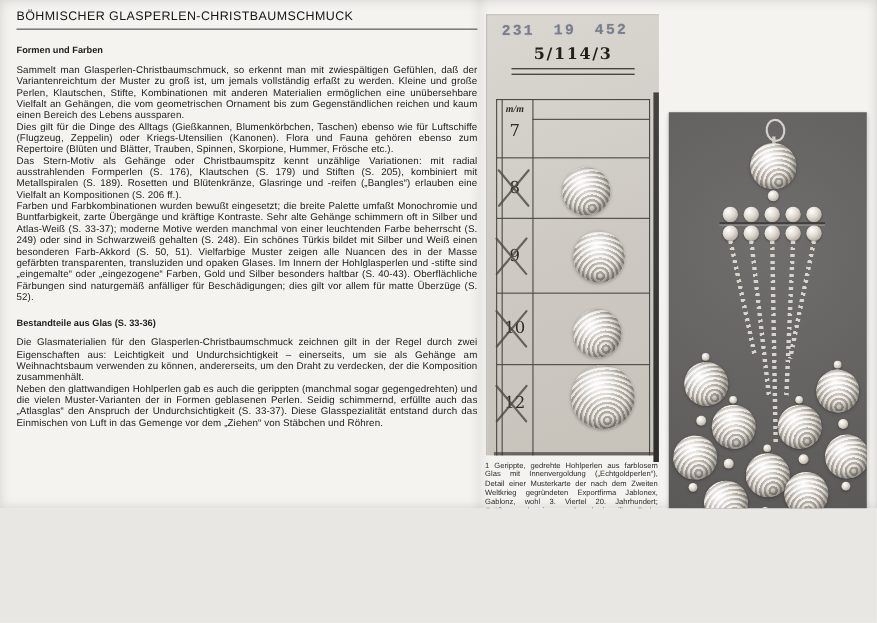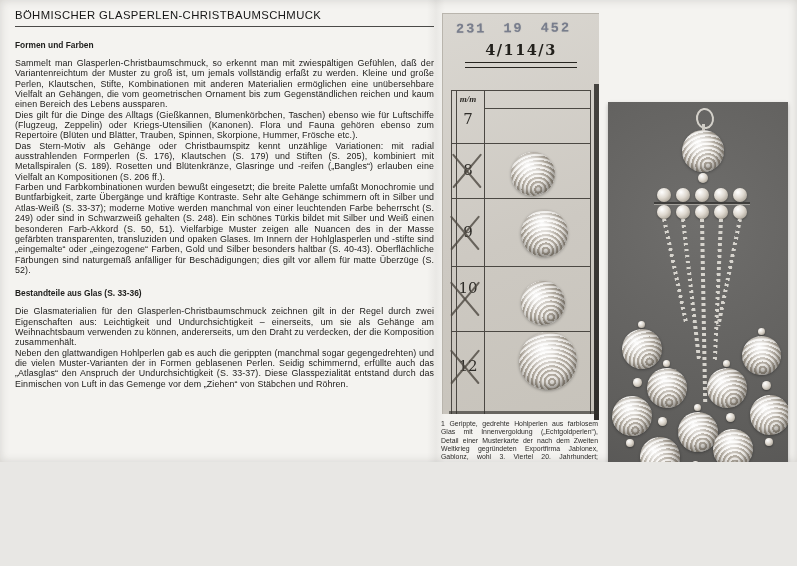--- a/index.html
+++ b/index.html
@@ -91,38 +91,38 @@
     <p>Das Stern-Motiv als Gehänge oder Christbaumspitz kennt unzählige Variationen: mit radial ausstrahlenden Formperlen (S. 176), Klautschen (S. 179) und Stiften (S. 205), kombiniert mit Metallspiralen (S. 189). Rosetten und Blütenkränze, Glasringe und -reifen („Bangles“) erlauben eine Vielfalt an Kompositionen (S. 206 ff.).</p>
     <p>Farben und Farbkombinationen wurden bewußt eingesetzt; die breite Palette umfaßt Monochromie und Buntfarbigkeit, zarte Übergänge und kräftige Kontraste. Sehr alte Gehänge schimmern oft in Silber und Atlas-Weiß (S. 33-37); moderne Motive werden manchmal von einer leuchtenden Farbe beherrscht (S. 249) oder sind in Schwarzweiß gehalten (S. 248). Ein schönes Türkis bildet mit Silber und Weiß einen besonderen Farb-Akkord (S. 50, 51). Vielfarbige Muster zeigen alle Nuancen des in der Masse gefärbten transparenten, transluziden und opaken Glases. Im Innern der Hohlglasperlen und -stifte sind „eingemalte“ oder „eingezogene“ Farben, Gold und Silber besonders haltbar (S. 40-43). Oberflächliche Färbungen sind naturgemäß anfälliger für Beschädigungen; dies gilt vor allem für matte Überzüge (S. 52).</p>
     <div class="sec-heading">Bestandteile aus Glas (S. 33-36)</div>
     <p>Die Glasmaterialien für den Glasperlen-Christbaumschmuck zeichnen gilt in der Regel durch zwei Eigenschaften aus: Leichtigkeit und Undurchsichtigkeit – einerseits, um sie als Gehänge am Weihnachtsbaum verwenden zu können, andererseits, um den Draht zu verdecken, der die Komposition zusammenhält.</p>
     <p>Neben den glattwandigen Hohlperlen gab es auch die gerippten (manchmal sogar gegengedrehten) und die vielen Muster-Varianten der in Formen geblasenen Perlen. Seidig schimmernd, erfüllte auch das „Atlasglas“ den Anspruch der Undurchsichtigkeit (S. 33-37). Diese Glasspezialität entstand durch das Einmischen von Luft in das Gemenge vor dem „Ziehen“ von Stäbchen und Röhren.</p>
   </div>
   <div class="pagenum pn-left">8</div>
 
   <div class="photo-card">
     <div class="stamp">231 19 452</div>
-    <div class="lot">4/114/3</div>
+    <div class="lot">5/114/3</div>
     <div class="lot-underline"></div>
 
     <div class="tline" style="left:8px;top:76px;width:140px;"></div>
     <div class="tline" style="left:41px;top:94px;width:107px;"></div>
     <div class="tline" style="left:8px;top:129px;width:140px;"></div>
     <div class="tline" style="left:8px;top:184px;width:140px;"></div>
     <div class="tline" style="left:8px;top:252px;width:140px;"></div>
     <div class="tline" style="left:8px;top:317px;width:140px;"></div>
     <div class="vdouble" style="left:8px;top:76px;height:324px;"></div>
     <div class="vline" style="left:41px;top:76px;height:324px;"></div>
     <div class="vline" style="left:147px;top:76px;height:324px;"></div>
 
     <div class="cell-label mm" style="top:80px;">m/m</div>
     <div class="cell-label size-num" style="top:96px;">7</div>
     <div class="cell-label size-num" style="top:147px;">8</div>
     <div class="cell-label size-num" style="top:209px;">9</div>
-    <div class="cell-label size-num" style="top:265px;">10</div>
+    <div class="cell-label size-num" style="top:275px;">10</div>
     <div class="cell-label size-num" style="top:343px;">12</div>
 
     <div class="xmark" style="left:4px;top:132px;"></div>
     <div class="xmark" style="left:2px;top:194px;"></div>
     <div class="xmark" style="left:2px;top:260px;"></div>
     <div class="xmark" style="left:2px;top:328px;"></div>
 
     <div class="rbead" style="left:68px;top:138px;width:44px;height:44px;"></div>
     <div class="rbead" style="left:78px;top:196px;width:47px;height:47px;transform:rotate(15deg);"></div>
     <div class="rbead" style="left:78px;top:267px;width:44px;height:44px;transform:rotate(-10deg);"></div>

